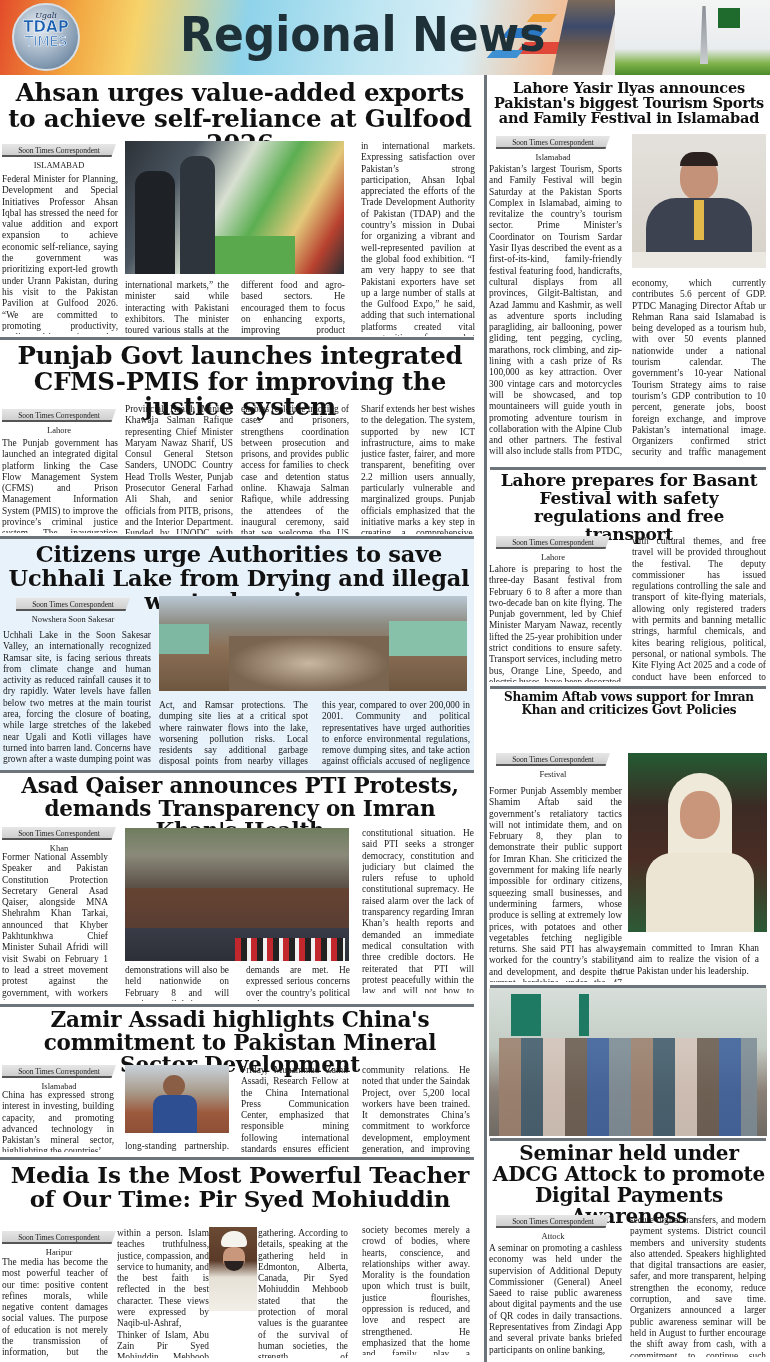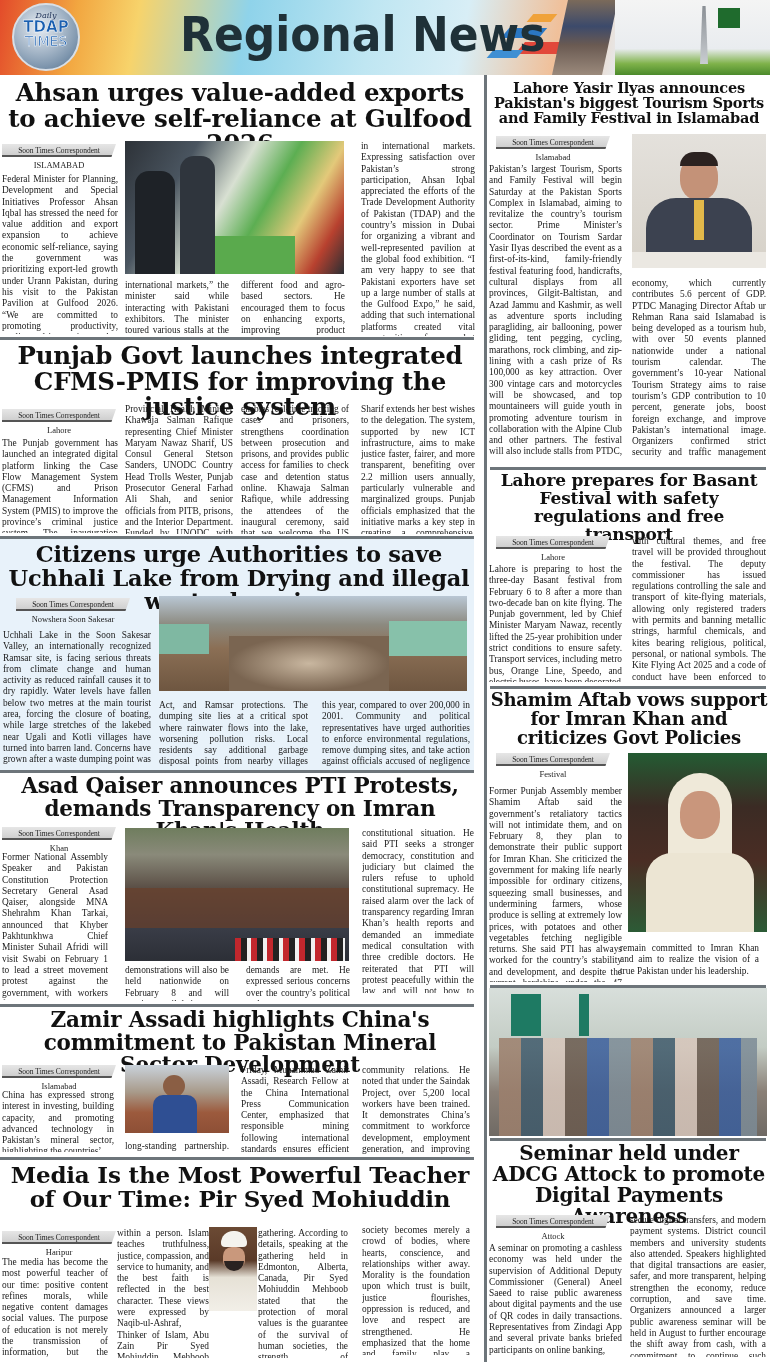--- a/index.html
+++ b/index.html
@@ -42,21 +42,21 @@
 </style>
 </head>
 <body>
 
 <div class="masthead">
   <div class="shape4"></div>
   <div class="shape1"></div>
   <div class="shape2"></div>
   <div class="shape3"></div>
   <div class="logo">
-    <span class="daily">Daily</span>
+    <span class="daily">Ugali</span>
     <span class="soon">TDAP</span>
     <span class="times">TIMES</span>
   </div>
   <div class="masthead-title">Regional News</div>
   <div class="masthead-photos"></div>
   <div class="masthead-monument"></div>
   <div class="monument-tower"></div>
   <div class="monument-flag"></div>
 </div>
 
@@ -185,21 +185,21 @@
   <div class="byline" style="left:496px; top:536px;">
     <span class="tab">Soon Times Correspondent</span>
     <span class="loc">Lahore</span>
   </div>
   <div class="body-text" style="left:489px; top:564px; width:133px; height:118px; overflow:hidden;">Lahore is preparing to host the three-day Basant festival from February 6 to 8 after a more than two-decade ban on kite flying. The Punjab government, led by Chief Minister Maryam Nawaz, recently lifted the 25-year prohibition under strict conditions to ensure safety. Transport services, including metro bus, Orange Line, Speedo, and electric buses, have been decorated</div>
   <div class="body-text" style="left:632px; top:536px; width:134px; height:146px; overflow:hidden;">with cultural themes, and free travel will be provided throughout the festival. The deputy commissioner has issued regulations controlling the sale and transport of kite-flying materials, allowing only registered traders with permits and banning metallic strings, harmful chemicals, and kites bearing religious, political, personal, or national symbols. The Kite Flying Act 2025 and a code of conduct have been enforced to ensure safe and orderly celebrations across the city.</div>
 </div>
 <div class="rule" style="left:490px; top:686px; width:276px;"></div>
 
 <div>
-  <h1 class="headline" style="left:490px; top:691px; width:278px; font-size:18px;">Shamim Aftab vows support for Imran Khan and criticizes Govt Policies</h1>
+  <h1 class="headline" style="left:490px; top:691px; width:278px; font-size:12px;">Shamim Aftab vows support for Imran Khan and criticizes Govt Policies</h1>
   <div class="byline" style="left:496px; top:753px;">
     <span class="tab">Soon Times Correspondent</span>
     <span class="loc">Festival</span>
   </div>
   <div class="body-text" style="left:489px; top:786px; width:133px; height:196px; overflow:hidden;">Former Punjab Assembly member Shamim Aftab said the government’s retaliatory tactics will not intimidate them, and on February 8, they plan to demonstrate their public support for Imran Khan. She criticized the government for making life nearly impossible for ordinary citizens, squeezing small businesses, and undermining farmers, whose produce is selling at extremely low prices, with potatoes and other vegetables fetching negligible returns. She said PTI has always worked for the country’s stability and development, and despite the current hardships under the 47 Form government, they</div>
   <div class="photo" style="left:628px; top:753px; width:139px; height:179px; background: linear-gradient(180deg,#245b33 0%,#3b2b24 30%,#4a2d24 60%,#2c5b36 100%);" title="Portrait of Shamim Aftab">
     <div style="position:absolute;left:40px;top:20px;width:64px;height:159px;background:#efe9d9;border-radius:32px 32px 0 0;"></div>
     <div style="position:absolute;left:52px;top:38px;width:40px;height:48px;background:#c9967c;border-radius:45%;"></div>
     <div style="position:absolute;left:18px;top:100px;width:108px;height:79px;background:#ece5d3;border-radius:26px 26px 0 0;"></div>
   </div>

